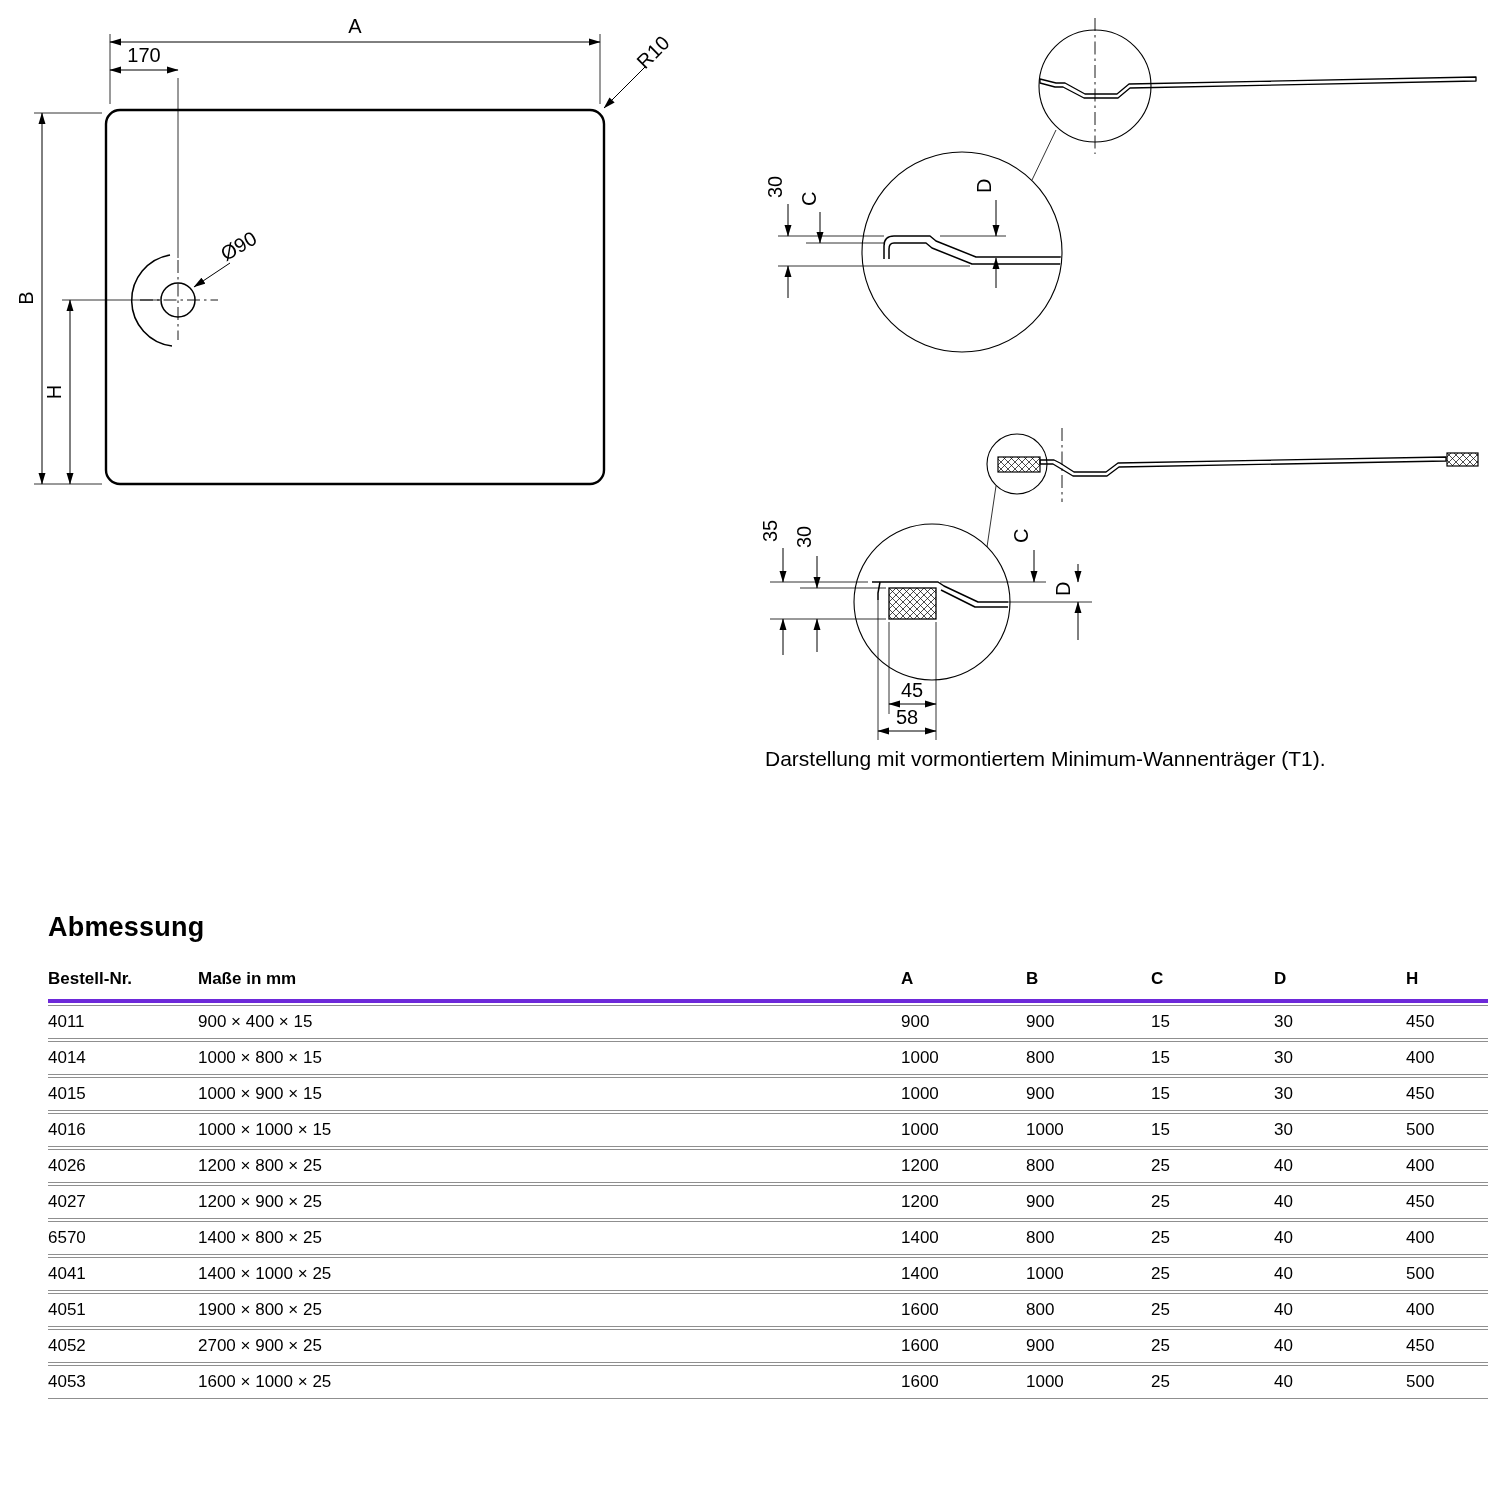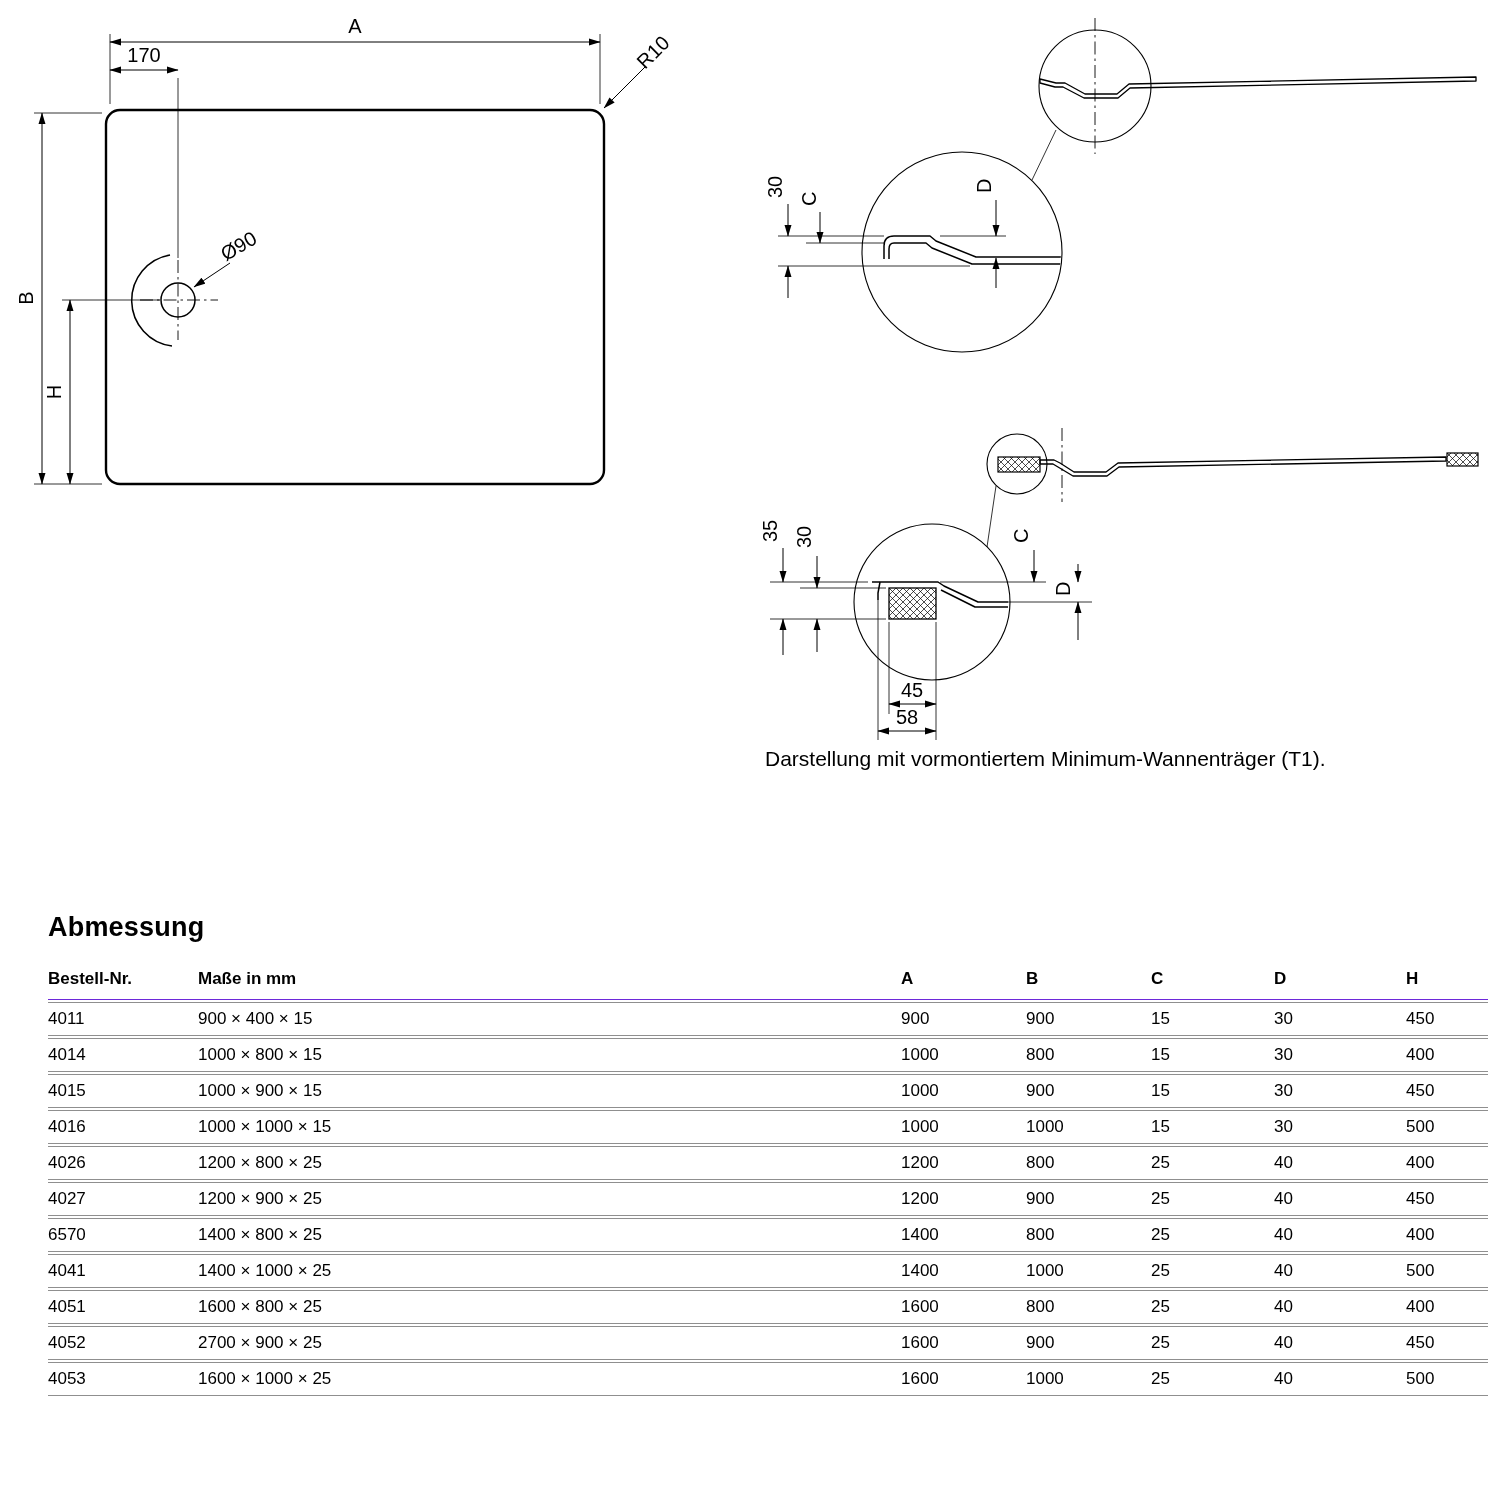--- a/index.html
+++ b/index.html
@@ -14,21 +14,21 @@
   svg .ext{fill:none;stroke:#000;stroke-width:0.8;}
   svg .detail{fill:none;stroke:#000;stroke-width:1.1;}
   svg .cl{fill:none;stroke:#000;stroke-width:0.9;stroke-dasharray:13 4 2.5 4;}
   svg text{font-family:"Liberation Sans",sans-serif;font-size:20px;fill:#000;}
   svg text.cap{font-size:21px;font-weight:500;}
 
   
   .table-section{position:absolute;left:48px;top:912px;width:1440px;}
   .section-title{font-size:27px;font-weight:700;margin:0 0 24px 0;letter-spacing:.2px;}
   table.dims{width:100%;table-layout:fixed;border-collapse:separate;border-spacing:0 2px;}
-  table.dims th{text-align:left;font-size:17px;font-weight:700;padding:0 0 10px 0;border-bottom:1px solid #6d28d9;}
+  table.dims th{text-align:left;font-size:17px;font-weight:700;padding:0 0 10px 0;border-bottom:4px solid #6d28d9;}
   table.dims td{font-size:17px;height:32px;padding:0;vertical-align:middle;
                 border-top:1px solid #8f8f8f;border-bottom:1px solid #8f8f8f;}
 </style>
 </head>
 <body>
 
 <svg class="drawing" width="1500" height="880" viewBox="0 0 1500 880" xmlns="http://www.w3.org/2000/svg">
   <defs>
     <marker id="arrow" viewBox="0 0 10 6" markerWidth="12" markerHeight="7.2" refX="9.5" refY="3" orient="auto-start-reverse">
       <path d="M0,0 L10,3 L0,6 Z" fill="#000"></path>
@@ -240,21 +240,21 @@
           <td>4041</td>
           <td>1400 × 1000 × 25</td>
           <td>1400</td>
           <td>1000</td>
           <td>25</td>
           <td>40</td>
           <td>500</td>
         </tr>
         <tr>
           <td>4051</td>
-          <td>1600 × 800 × 25</td>
+          <td>1900 × 800 × 25</td>
           <td>1600</td>
           <td>800</td>
           <td>25</td>
           <td>40</td>
           <td>400</td>
         </tr>
         <tr>
           <td>4052</td>
           <td>2700 × 900 × 25</td>
           <td>1600</td>

